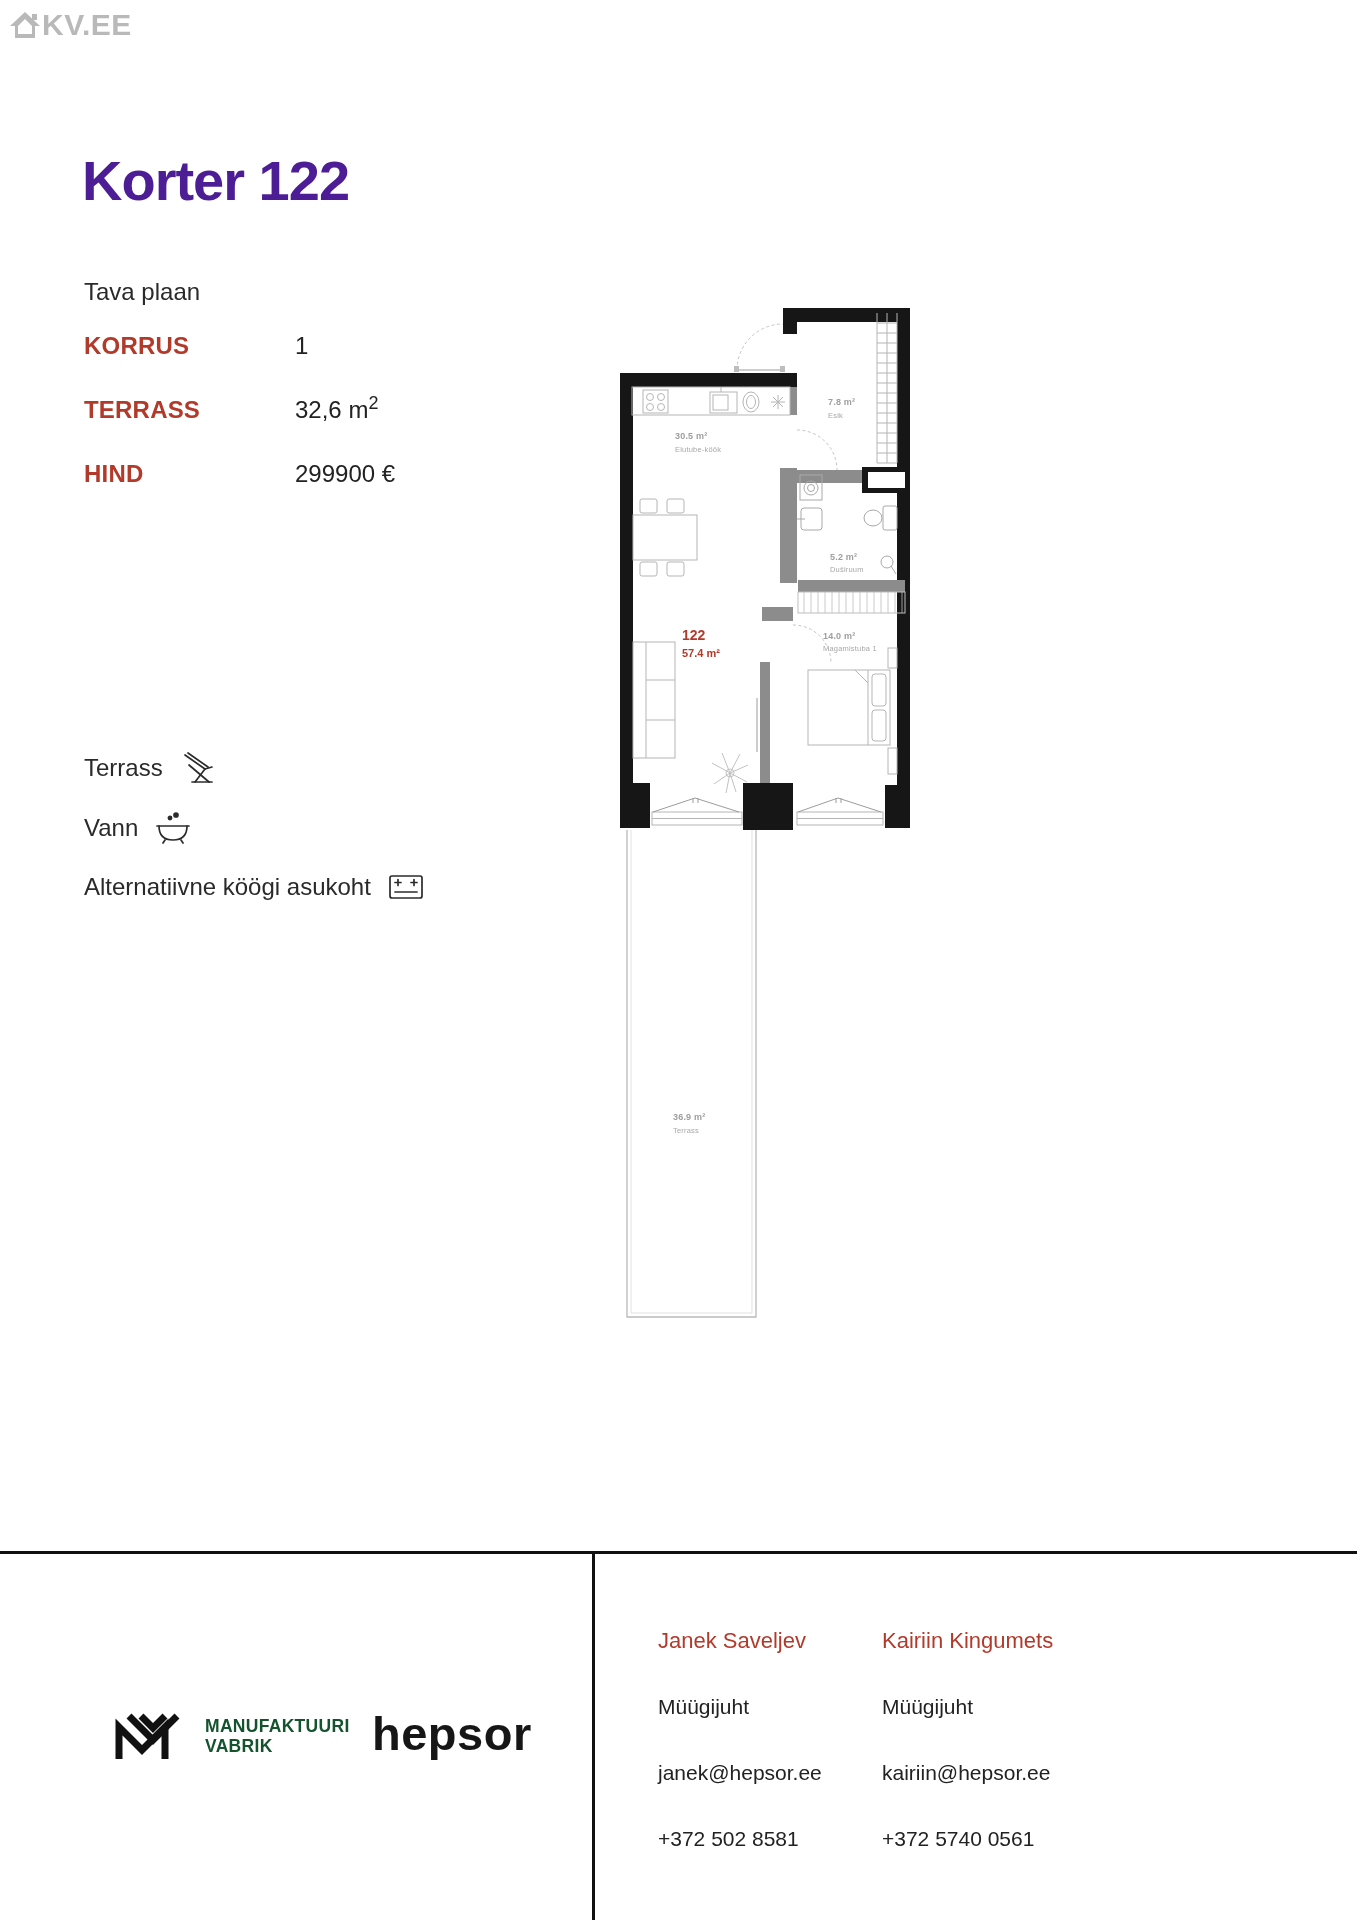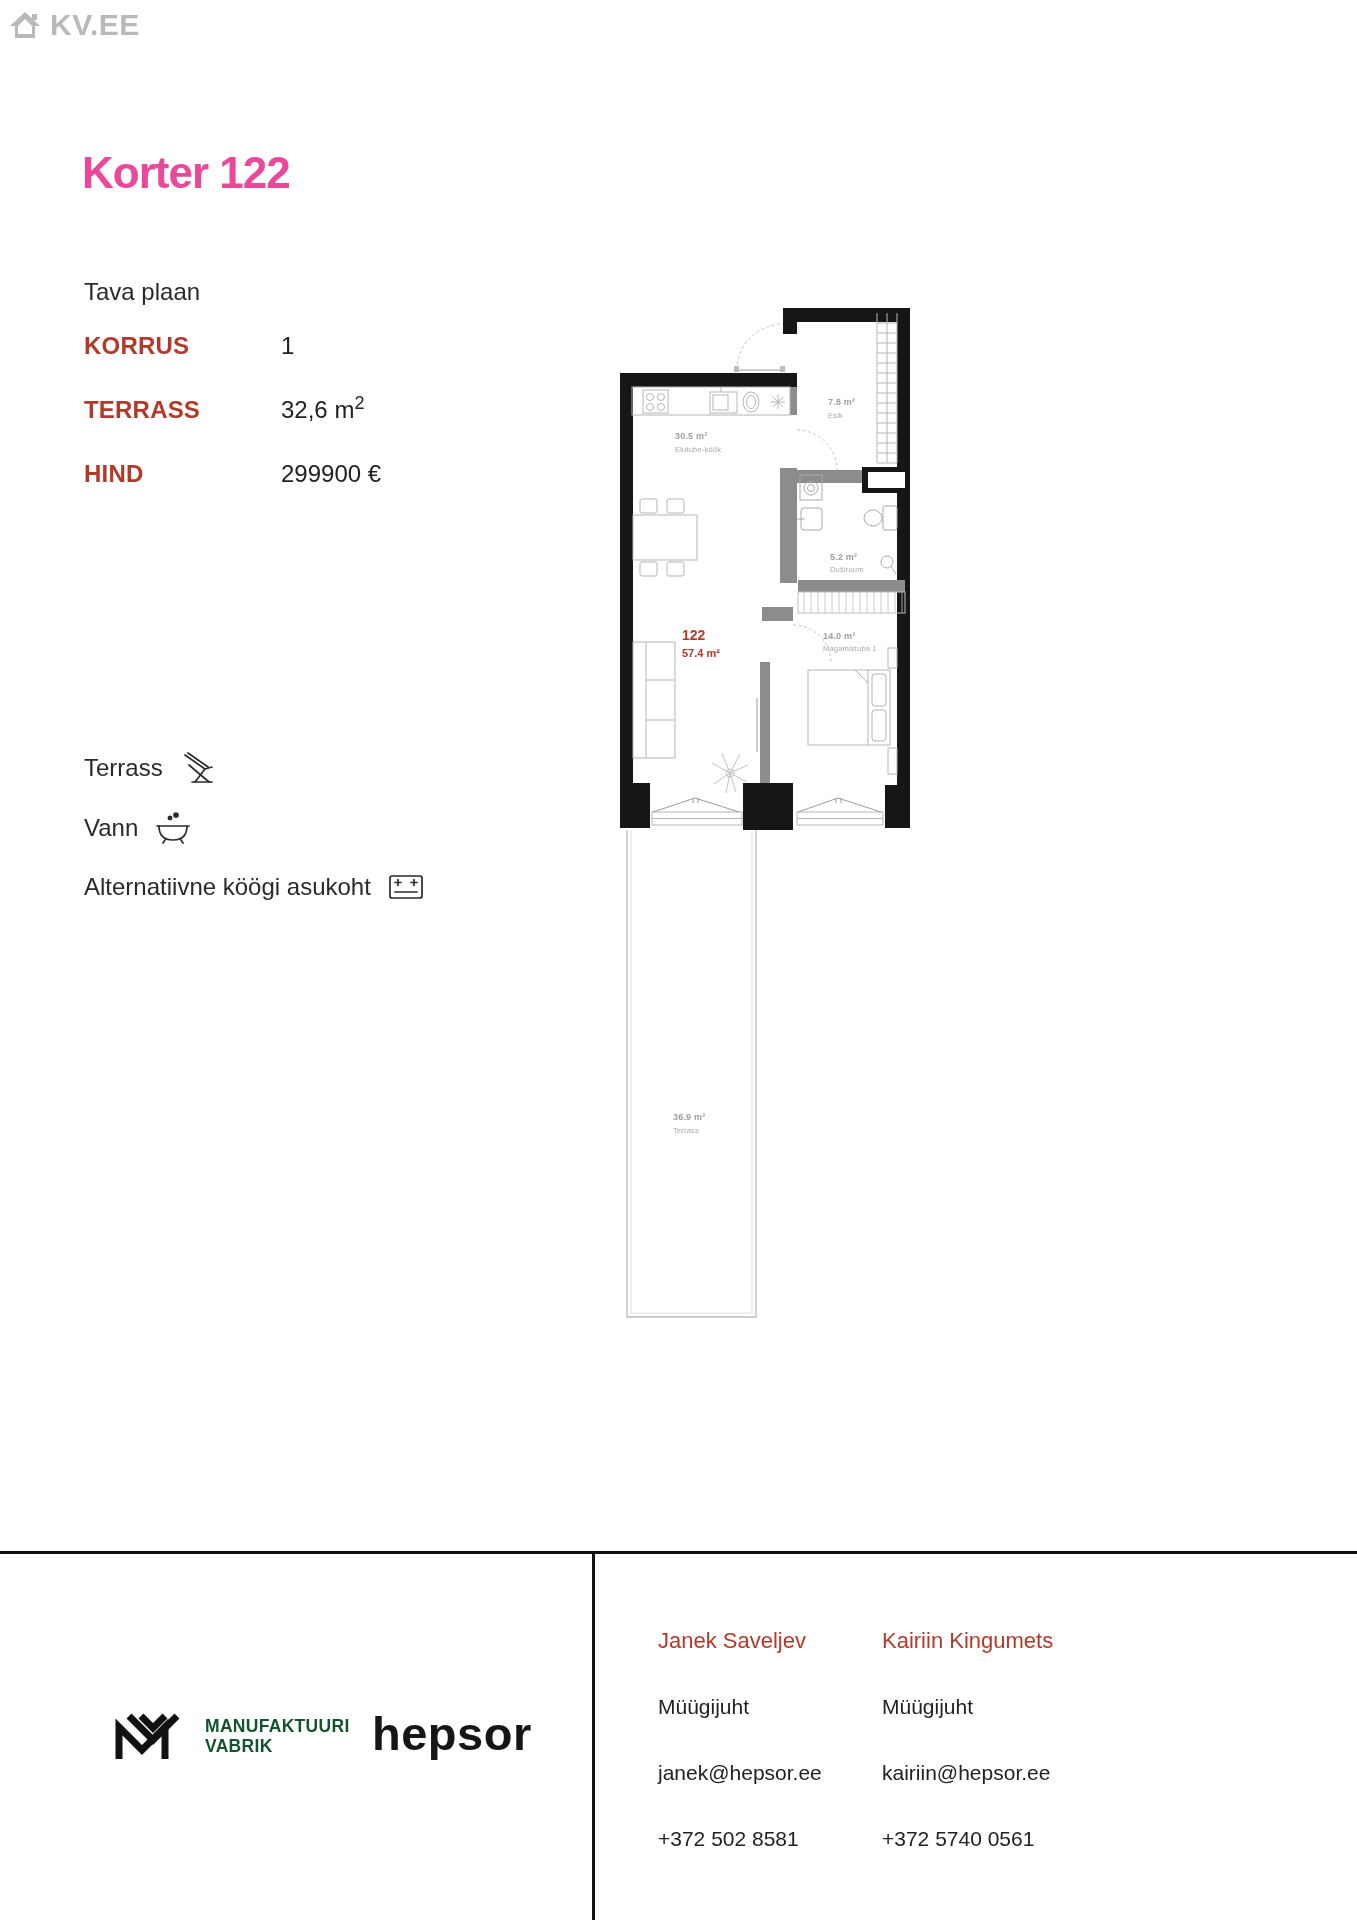--- a/index.html
+++ b/index.html
@@ -1,28 +1,28 @@
 <!DOCTYPE html>
 <html style="--accent: #b23a2b;"><head>
 <meta charset="utf-8">
 <style>
   html,body{margin:0;padding:0;background:#ffffff;}
   body{width:1357px;height:1920px;position:relative;overflow:hidden;
        font-family:"Liberation Sans","DejaVu Sans",sans-serif;color:#222;}
   .abs{position:absolute;}
 
   
-  .kv-logo{left:8px;top:8px;display:flex;align-items:center;gap:8px;color:#b9b9b9;}
+  .kv-logo{left:8px;top:8px;display:flex;align-items:center;gap:0;color:#b9b9b9;}
   .kv-logo .txt{font-size:30px;font-weight:700;letter-spacing:.5px;}
-  .page-title{left:82px;top:148px;font-size:44px;font-weight:700;color:#ec4899;letter-spacing:-1px;}
+  .page-title{left:82px;top:148px;font-size:56px;font-weight:700;color:#4c1d95;letter-spacing:-1px;}
   .subtitle{left:84px;top:250px;font-size:24px;color:#2a2a2a;margin-top:28px;}
 
   
   .details{left:84px;top:332px;}
-  .drow{display:grid;grid-template-columns:197px auto;height:64px;align-items:start;}
+  .drow{display:grid;grid-template-columns:197px auto;height:64px;align-items:start;gap:14px;}
   .dlabel{font-size:24px;font-weight:700;color:var(--accent);letter-spacing:.2px;}
   .dvalue{font-size:24px;color:#222;}
   .dvalue sup{font-size:0.75em;vertical-align:super;line-height:0;}
 
   
   .features{left:84px;top:752px;}
   .feat{display:flex;align-items:center;margin-bottom:28px;font-size:24px;color:#2a2a2a;}
   .feat .ficon{margin-left:16px;display:inline-flex;}
   .feat svg{stroke:#2b2b2b;fill:none;stroke-width:1.7;stroke-linecap:round;stroke-linejoin:round;}
 

